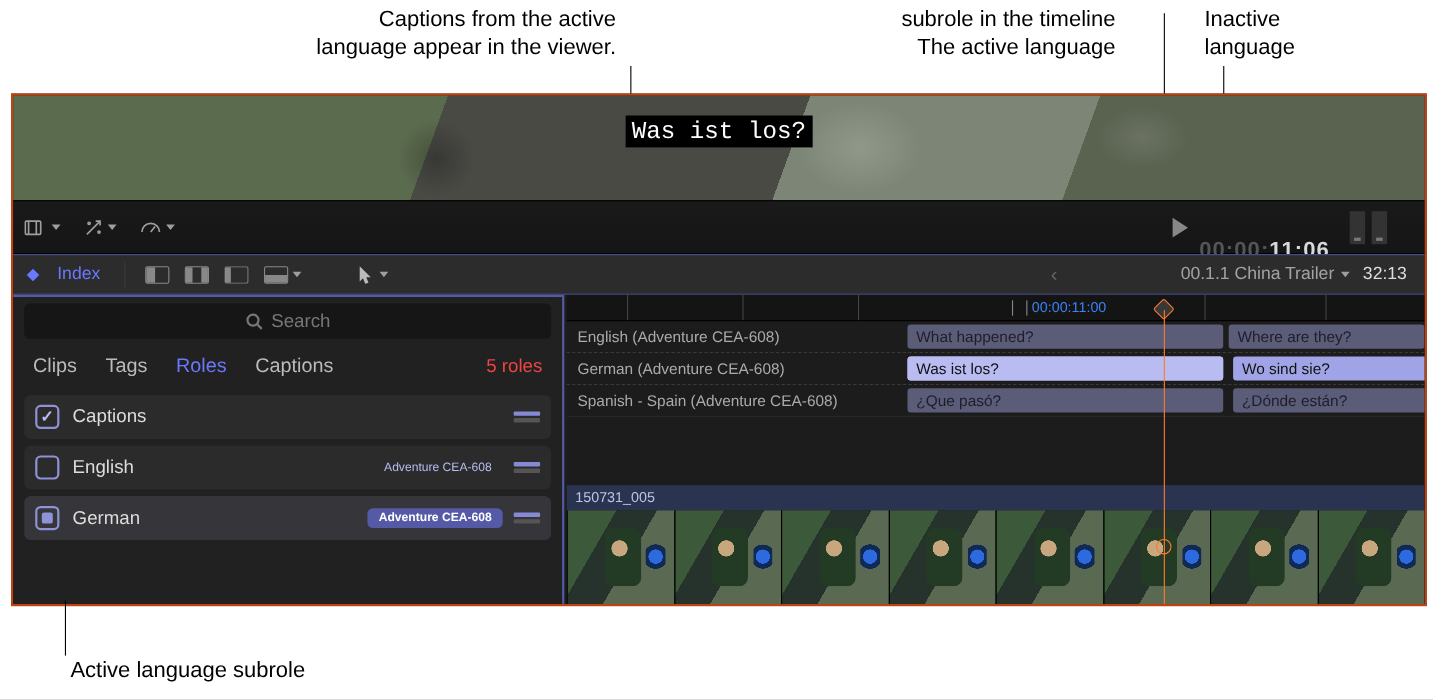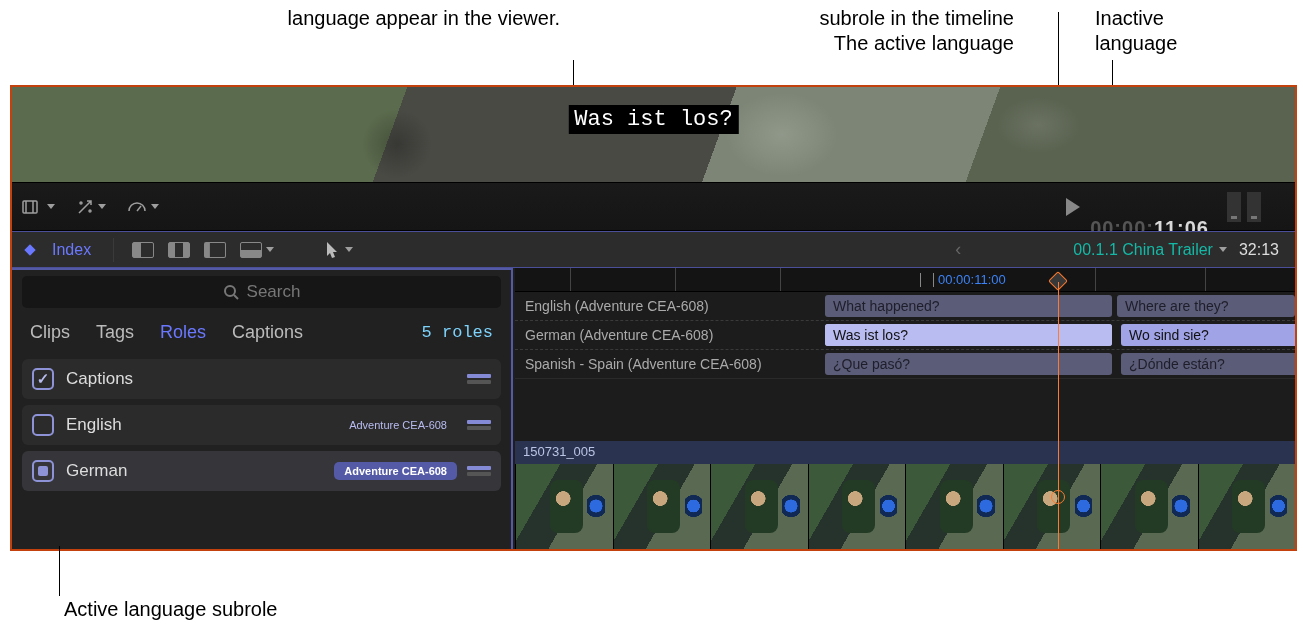--- a/index.html
+++ b/index.html
@@ -60,36 +60,36 @@
   .index-row .index-btn { color:#6a78ff; font-weight:500; padding:0 14px; display:flex; align-items:center; gap:18px;}
   .diamond { width:8px;height:8px;background:#6a78ff;transform:rotate(45deg);}
   .layout-icons { display:flex; gap:14px; padding:0 10px;}
   .layout-icons .li { width:22px;height:16px;border:1.5px solid #888;border-radius:2px;background:linear-gradient(#888,#888) left/40% 100% no-repeat; }
   .layout-icons .li2 { background:linear-gradient(#888,#888) left/30% 100% no-repeat, linear-gradient(#888,#888) right/30% 100% no-repeat; }
   .layout-icons .li3 { background:linear-gradient(#888,#888) left/28% 100% no-repeat; border-left:none;}
   .layout-icons .li4 { background:linear-gradient(#888,#888) bottom/100% 50% no-repeat; }
   .arrow-tool { margin-left:40px; display:flex; align-items:center; gap:5px;}
   .index-row .right { margin-left:auto; display:flex; align-items:center; gap:12px; padding-right:16px; color:#ccc;}
   .index-row .chev-left { color:#666; font-size:18px; margin-right:100px;}
-  .proj-name { display:flex; align-items:center; gap:6px; color:#14b8a6;}
+  .proj-name { display:flex; align-items:center; gap:6px; color:#a3a3a3;}
   .proj-dur { color:#ddd; }
 
   
   .index-panel {
     position:absolute; left:0; top:181px; width:501px; bottom:0;
     background:#212121; border-right:2px solid #545aa6;
   }
   .blue-top { position:absolute; left:0; right:0; top:0; height:2px; background:#545aa6; }
   .search-box {
     margin:8px 10px 0 10px; height:32px; border-radius:5px; background:#161616;
     display:flex; align-items:center; justify-content:center; color:#777; font-size:17px; gap:8px;
   }
   .tabs-row { display:flex; align-items:center; gap:26px; padding:14px 18px 10px 18px; font-size:18px; color:#bbb; }
   .tabs-row .tab.active { color:#6a78ff; }
-  .tabs-row .count { margin-left:auto; font-size:17px; color:#7dd3fc;font-family:Liberation Mono, monospace; }
+  .tabs-row .count { margin-left:auto; font-size:17px; color:#ef4444; }
   .role-list { padding:6px 10px 0 10px; display:flex; flex-direction:column; gap:6px; }
   .role-row {
     height:40px; border-radius:6px; display:flex; align-items:center; padding:0 10px;
     background:#2b2b2b; font-size:17px; color:#ddd;
   }
   .role-row.sel { background:#35353a; }
   .ck { width:22px;height:22px;border:2px solid #8e92d6;border-radius:5px;display:flex;align-items:center;justify-content:center;margin-right:12px;}
   .ck.checked::after{content:"✓";color:#b8bcf0;font-size:15px;font-weight:bold;}
   .ck.square::after{content:"";width:10px;height:10px;background:#8e92d6;border-radius:2px;}
   .role-row .tag {
@@ -148,20 +148,21 @@
 
   
   .ann-bot { position:absolute; font-size:20px; color:#000; }
   .ann-lead-bot { position:absolute; width:1px; background:#000; }
 </style>
 </head>
 <body>
 <div class="root">
 
 <div class="ann" style="left:200px; top:6px; text-align:right; width:360px;">
+  <div class="line" style="text-align:right;">Captions from the active</div>
   <div class="line" style="text-align:right;">language appear in the viewer.</div>
 </div>
 <div class="ann-lead" style="left:573px; top:60px; height:40px;"></div>
 
 <div class="ann" style="left:774px; top:6px; text-align:right; width:240px;">
   <div class="line" style="text-align:right;">subrole in the timeline</div>
   <div class="line" style="text-align:right;">The active language</div>
 </div>
 <div class="ann-lead" style="left:1058px; top:12px; height:240px;"></div>
 <div class="ann-lead" style="left:1058px; top:252px; height:1px; width:27px; background:#000;"></div>

